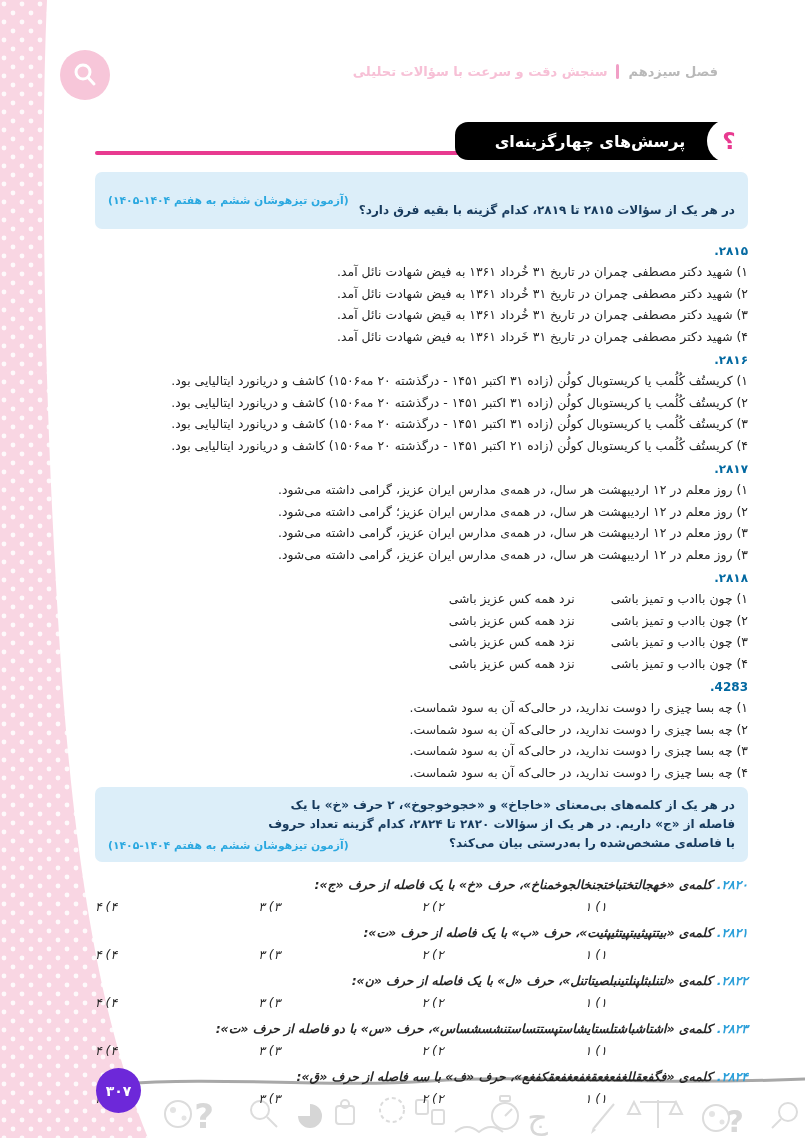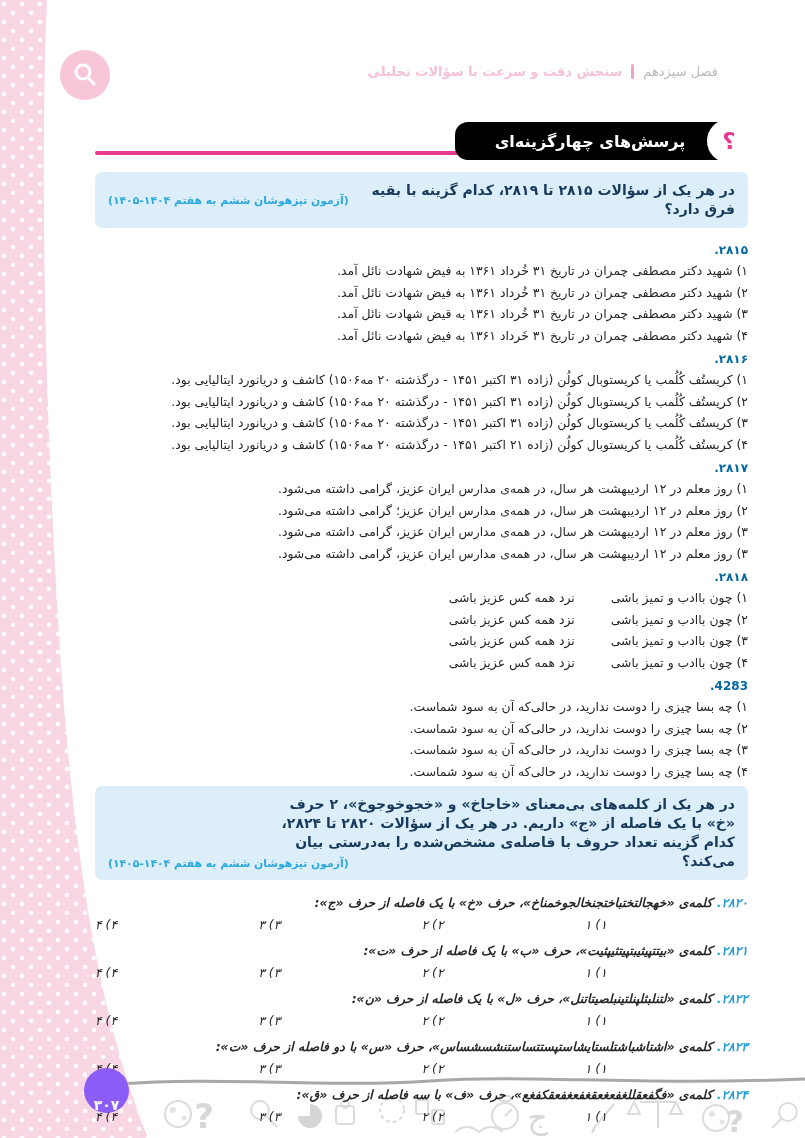--- a/index.html
+++ b/index.html
@@ -6,56 +6,56 @@
   .page{position:relative;width:805px;height:1138px;background:#fff;overflow:hidden;
         font-family:"DejaVu Sans",sans-serif;direction:rtl;}
   
   .edge-svg{position:absolute;left:0;top:0;z-index:2;}
   
   .search-badge{position:absolute;left:60px;top:50px;width:50px;height:50px;border-radius:50%;
         background:#f7c6d9;z-index:3;display:flex;align-items:center;justify-content:center;}
   
   .chapter-header{position:absolute;top:64px;right:87px;display:flex;align-items:center;gap:9px;
         direction:rtl;font-size:13px;z-index:3;}
-  .chapter-name{color:#b9b9b9;font-weight:normal;}
+  .chapter-name{color:#b9b9b9;font-weight:bold;}
   .chapter-divider{width:3px;height:15px;background:#f19fc6;border-radius:2px;}
   .chapter-subtitle{color:#f7c0d6;font-weight:bold;}
   
   .banner-line{position:absolute;top:151px;left:95px;width:380px;height:4px;background:#e83a90;
         border-radius:3px;z-index:1;}
   .banner{position:absolute;top:122px;right:58px;width:292px;height:38px;background:#000000;
         border-radius:13px;color:#fff;font-weight:bold;font-size:16px;display:flex;align-items:center;
         justify-content:center;padding-left:12px;padding-right:34px;box-sizing:border-box;z-index:2;}
   .banner-circle{position:absolute;top:119px;right:54px;width:44px;height:44px;border-radius:50%;
         background:#fff;color:#e83a90;font-size:23px;font-weight:bold;display:flex;align-items:center;
         justify-content:center;z-index:3;}
   
   .content{position:absolute;top:172px;right:57px;width:653px;direction:rtl;font-size:12.4px;
         color:#262626;z-index:3;}
   .info-box{background:#dceef9;border-radius:7px;padding:9px 13px;display:flex;
         justify-content:space-between;align-items:center;font-weight:bold;color:#173a5c;
         margin-bottom:13px;}
-  .info-text{font-size:14px;line-height:19px;}
+  .info-text{font-size:12px;line-height:19px;margin-top:20px;}
   .info-source{font-size:10.8px;color:#2aa8e0;white-space:nowrap;font-weight:bold;}
   .info-box.multiline{display:block;position:relative;padding-left:170px;min-height:38px;}
   .info-box.multiline .info-source{position:absolute;left:13px;bottom:10px;}
   .qblock{margin-bottom:4px;}
   .qnum{color:#0369a1;font-weight:bold;font-size:12px;height:19px;line-height:19px;}
   .opt{height:21.5px;line-height:21.5px;white-space:nowrap;}
   .opt.verse{display:flex;}
   .opt.verse .hemi-b{margin-right:36px;text-align:right;}
   .count-block{margin-bottom:4px;font-style:italic;}
   .count-stem{height:20px;line-height:20px;font-weight:bold;white-space:nowrap;}
   .count-stem .num{color:#2b9fd9;}
   .count-opts{display:grid;grid-template-columns:repeat(4,1fr);height:24px;line-height:24px;}
   .count-opts span{text-align:left;padding-right:6px;}
   
   .footer-svg{position:absolute;left:0;bottom:0;z-index:1;}
-  .page-circle{position:absolute;left:84px;top:1068px;width:45px;height:45px;border-radius:50%;
-        background:#8b5cf6;color:#fff;display:flex;align-items:flex-end;justify-content:center;
+  .page-circle{position:absolute;left:96px;top:1068px;width:45px;height:45px;border-radius:50%;
+        background:#6d28d9;color:#fff;display:flex;align-items:center;justify-content:center;
         font-size:14px;font-weight:bold;z-index:4;}
 </style>
 </head>
 <body>
 
 <div class="page">
 
   <svg class="edge-svg" width="150" height="1138">
     <defs>
       <pattern id="dots" width="18" height="18" patternUnits="userSpaceOnUse">

